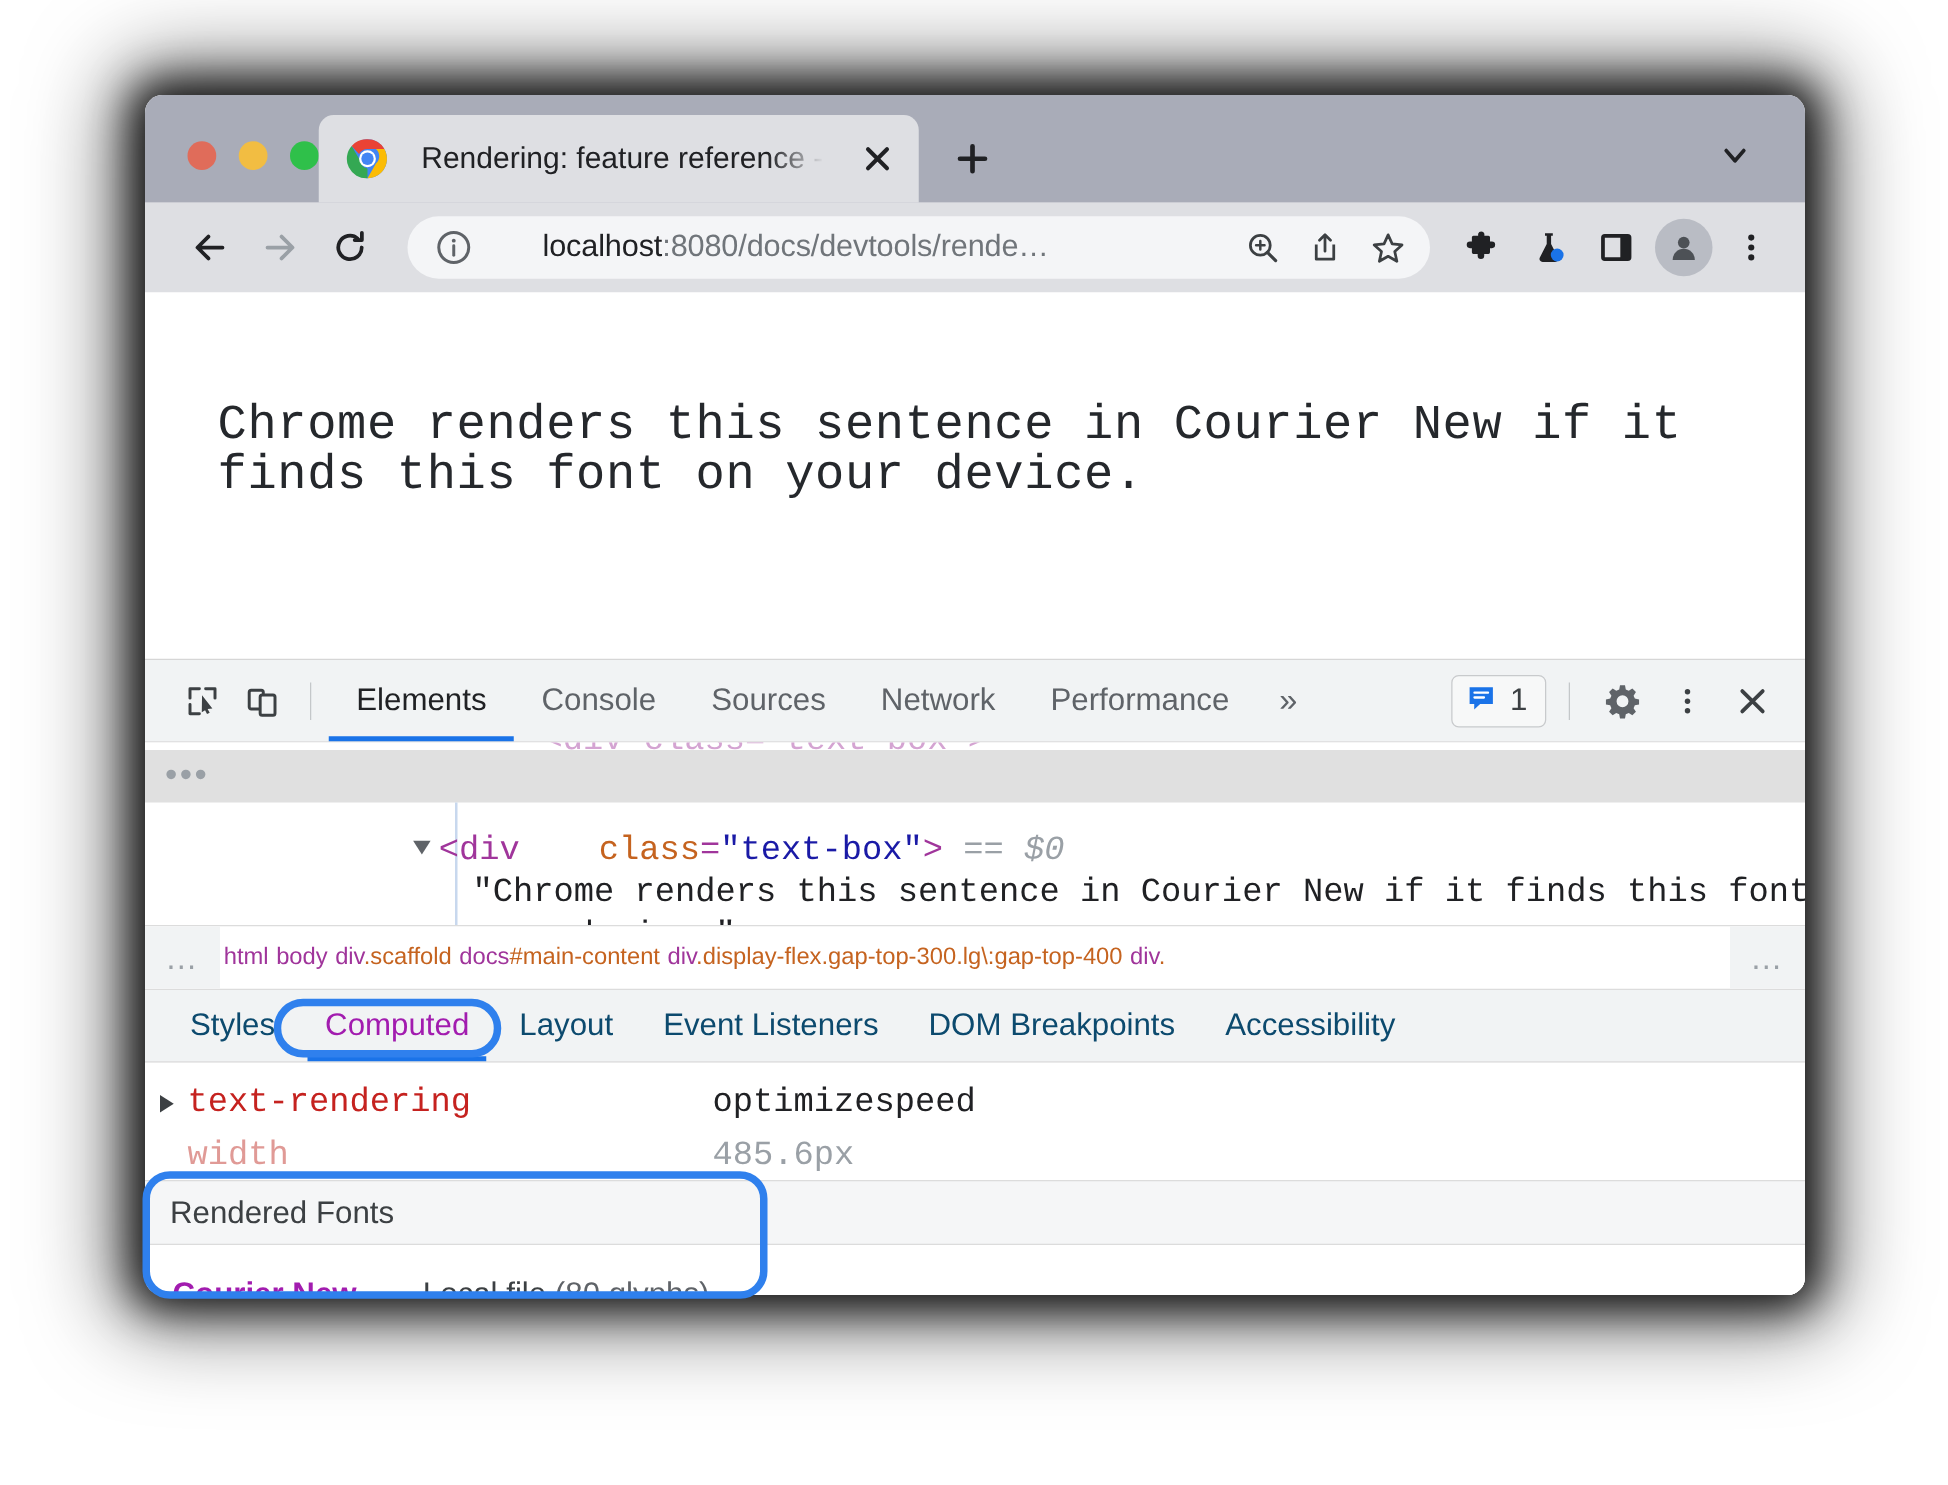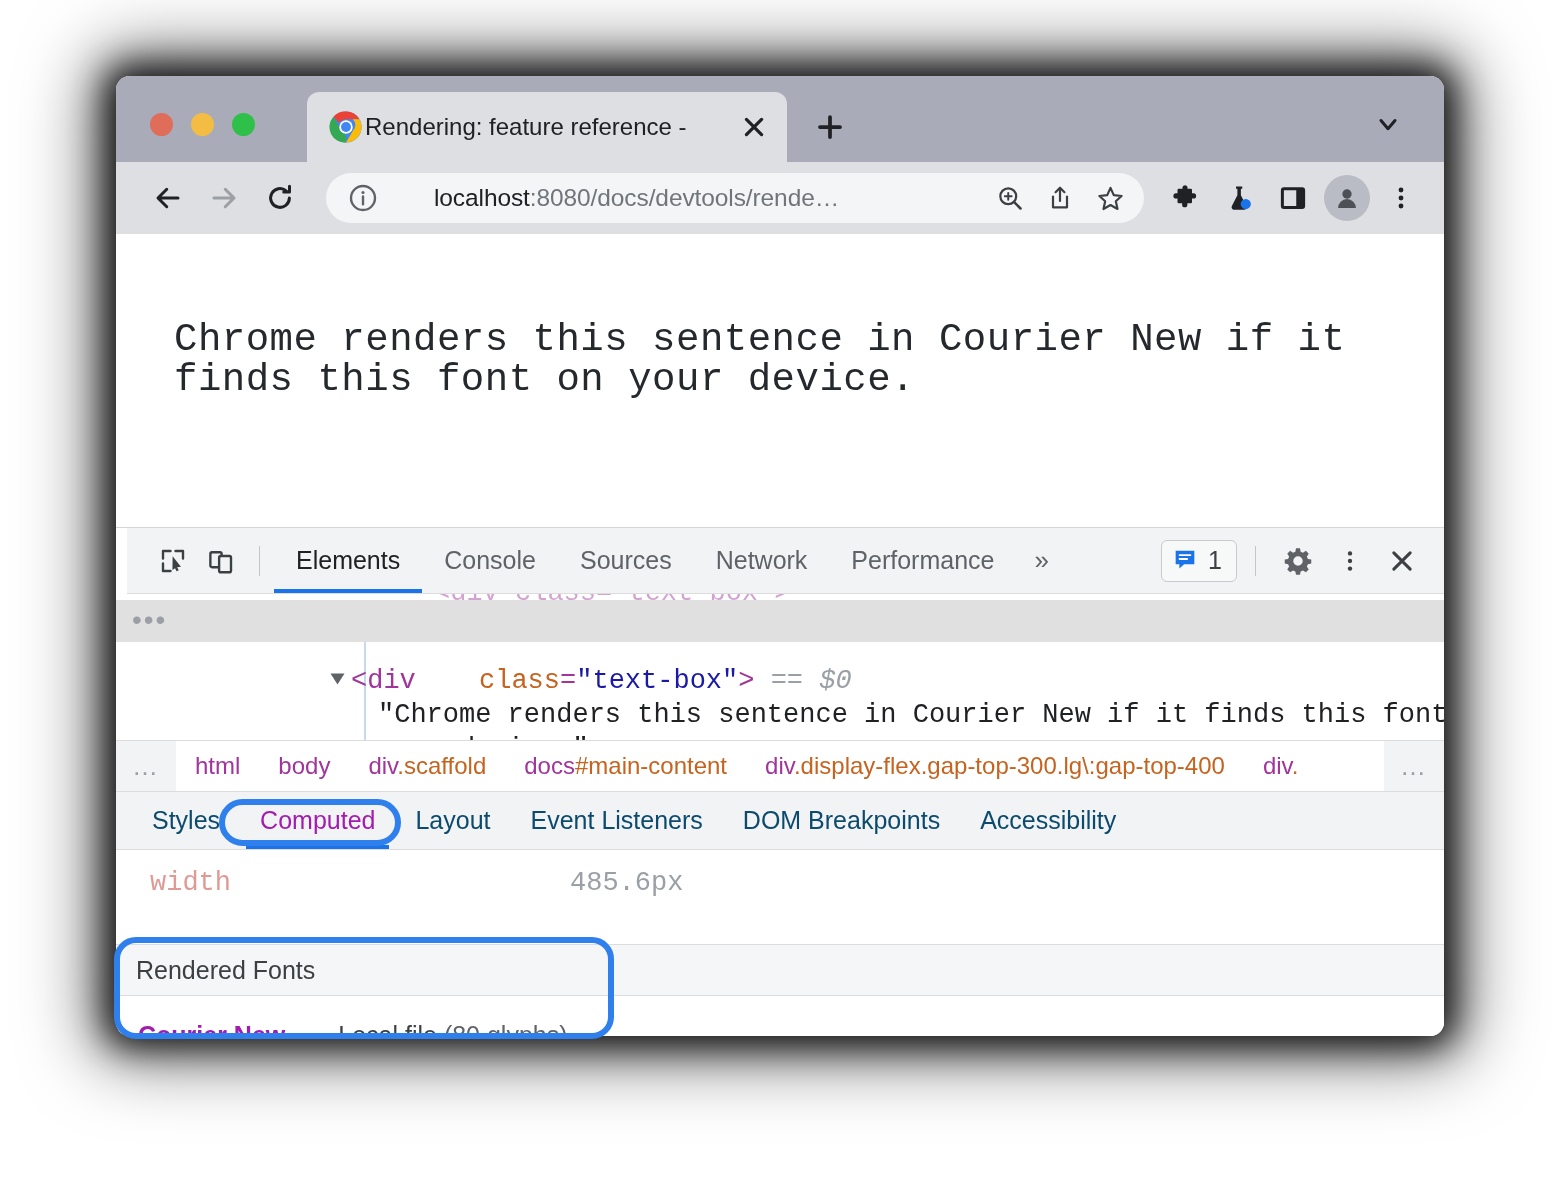--- a/index.html
+++ b/index.html
@@ -39,28 +39,27 @@
     display: flex; align-items: center; gap: 18px;
     padding: 0 0 26px 34px;
   }
   .tl { width: 23px; height: 23px; border-radius: 50%; }
   .tl.red { background: #e06c5a; }
   .tl.yellow { background: #f2bd42; }
   .tl.green { background: #2fc04a; }
 
   .tab {
     position: relative;
-    margin-left: 52px;
     height: 70px;
     width: 480px;
     background: #dedfe3;
     border-radius: 12px 12px 0 0;
     display: flex; align-items: center;
     padding: 0 16px 0 22px;
-    gap: 2px;
+    gap: 26px;
   }
   .tab-favicon { width: 34px; height: 34px; flex: 0 0 34px; position: relative; }
   .tab-title {
     flex: 1 1 auto;
     font-size: 24px;
     color: #202124;
     white-space: nowrap;
     overflow: hidden;
     -webkit-mask-image: linear-gradient(to right, #000 86%, transparent 100%);
     mask-image: linear-gradient(to right, #000 86%, transparent 100%);
@@ -145,21 +144,20 @@
 
   
   .devtools { background: #ffffff; }
   .dt-toolbar {
     height: 66px;
     background: #f1f3f4;
     display: flex; align-items: center;
     padding: 0 18px 0 22px;
     border-bottom: 1px solid #dcdcdc;
     position: relative;
-    margin-left: 11px;
   }
   .dt-icon-btn {
     width: 48px; height: 48px;
     display: flex; align-items: center; justify-content: center;
     flex: 0 0 auto;
   }
   .dt-sep {
     width: 1px; height: 30px; background: #c4c7c9; margin: 0 14px;
     flex: 0 0 auto;
   }
@@ -249,22 +247,22 @@
   }
   .crumb-ell {
     width: 60px; height: 100%;
     background: #f1f3f4;
     display: flex; align-items: center; justify-content: center;
     font-size: 26px; color: #9aa0a6; letter-spacing: 2px;
     flex: 0 0 60px;
   }
   .crumb-ell.right { margin-left: auto; }
   .crumb {
-    padding: 0 19px;
-    font-size: 24px;
+    padding: 0 3px;
+    font-size: 19px;
     white-space: nowrap;
     flex: 0 0 auto;
   }
   .crumb .tagpart { color: #a0359b; }
   .crumb .idpart { color: #c5631f; }
   .crumb-cut { overflow: hidden; max-width: 58px; }
 
   
   .subtabs {
     height: 58px;
@@ -568,20 +566,27 @@
         <div class="subtab">Styles</div>
         <div class="subtab active">Computed</div>
         <div class="subtab">Layout</div>
         <div class="subtab">Event Listeners</div>
         <div class="subtab">DOM Breakpoints</div>
         <div class="subtab">Accessibility</div>
       </div>
 
       <div class="props">
         <div class="prop-row">
+          <span class="prop-tri">
+              <span class="t"></span>
+            </span>
+          <span class="prop-name strong">text-rendering</span>
+          <span class="prop-val">optimizespeed</span>
+        </div>
+        <div class="prop-row">
           <span class="prop-tri"></span>
           <span class="prop-name faded">width</span>
           <span class="prop-val faded">485.6px</span>
         </div>
       </div>
 
       <div class="rf-header">Rendered Fonts</div>
       <div class="rf-body">
         <span class="rf-name">Courier New</span>
         <span class="rf-dash">—</span>

